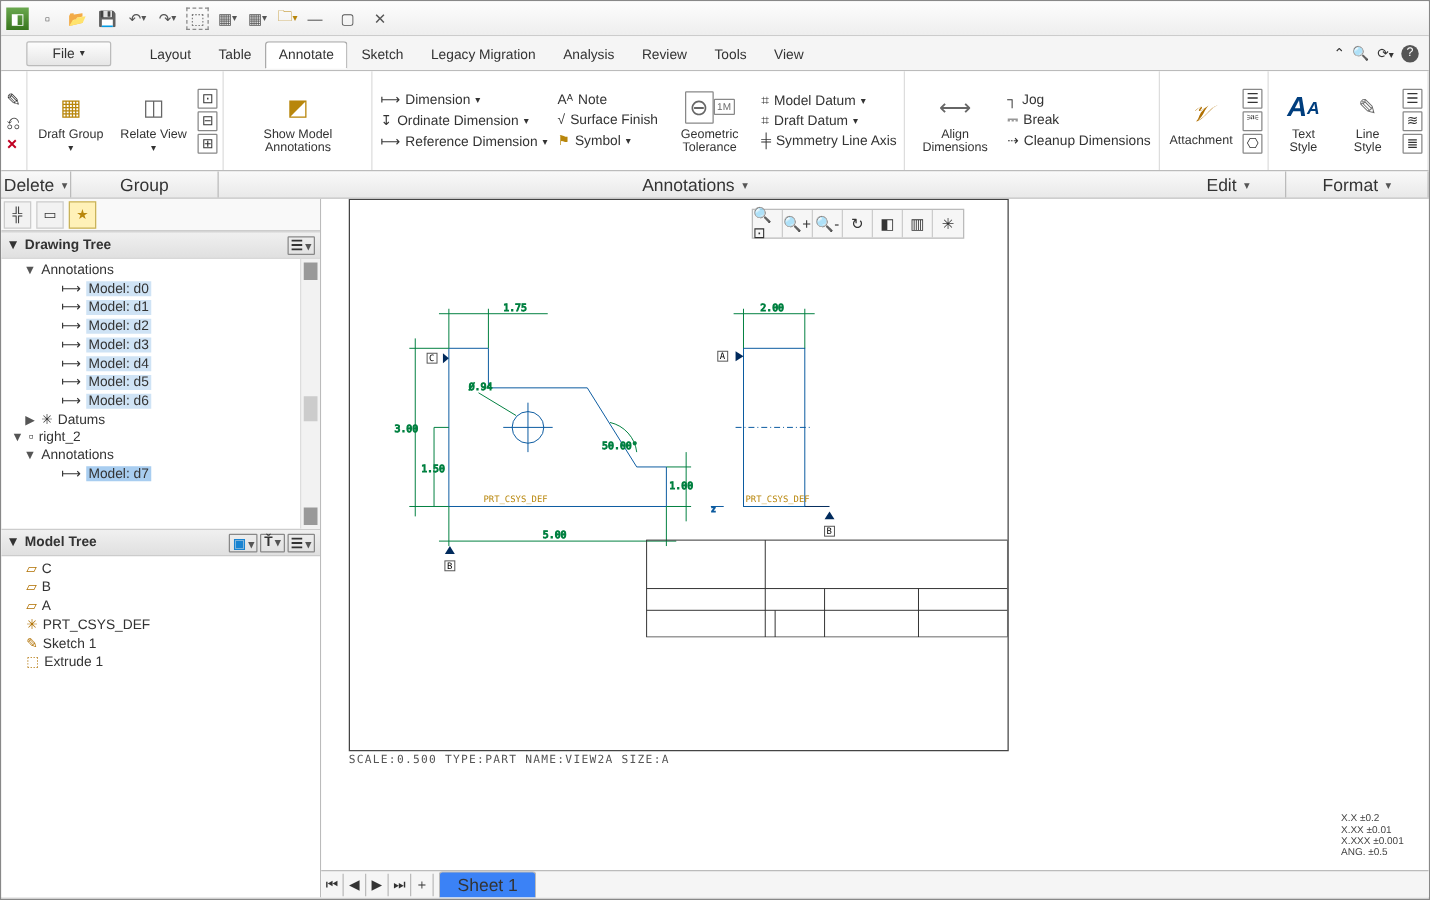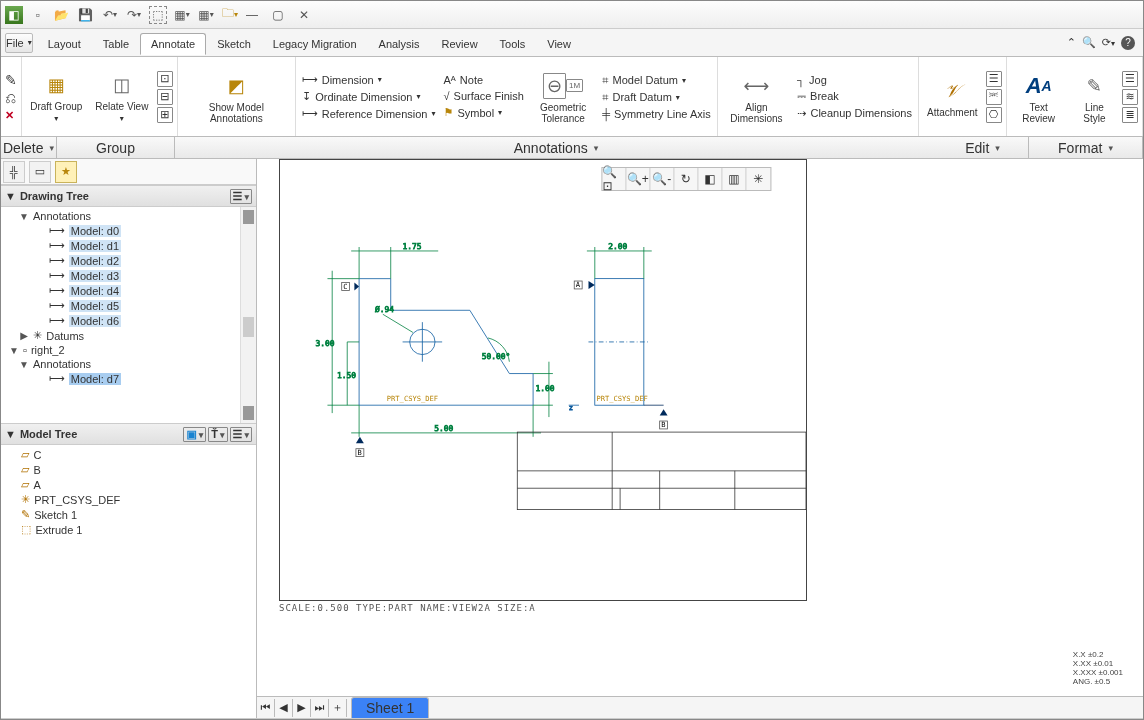--- a/index.html
+++ b/index.html
@@ -5,21 +5,21 @@
 * { box-sizing: border-box; margin: 0; padding: 0; font-family: Arial, sans-serif; }
 body { background: #fff; font-size: 11px; color: #333; user-select: none; }
 .wrap { width: 1144px; height: 720px; border: 1px solid #888; display: flex; flex-direction: column; background:#fdfdfd; }
 .title-bar { height: 28px; background: linear-gradient(#fdfdfd,#eee); display:flex; align-items:center; border-bottom:1px solid #ccc; }
 .qat { display:flex; gap:6px; padding: 0 4px; align-items:center; }
 .qat-item, .qat-sep, .wc-btn { width:18px; height:18px; display:flex; align-items:center; justify-content:center; font-size:12px; color:#555; }
 .title-text { flex:1; text-align:center; font-weight:bold; font-size:12px; color:#333; }
 .wc { display:flex; gap:8px; padding-right:8px; }
 
 .menu-bar { height: 28px; background:#f5f5f5; display:flex; align-items:center; border-bottom:1px solid #bbb; padding-right:4px;}
-.file-btn { background:linear-gradient(#fdfdfd,#e6e6e6); border:1px solid #bbb; border-radius:2px; padding:3px 0; margin:2px 4px; display:flex; align-items:center; gap:4px;}
+.file-btn { background:linear-gradient(#fdfdfd,#e6e6e6); border:1px solid #bbb; border-radius:2px; padding:3px 20px; margin:2px 20px; display:flex; align-items:center; gap:4px;}
 .tab { padding: 4px 10px; border:1px solid transparent; color:#333; cursor:default; margin-top:2px;}
 .tab.active { background:#fff; border:1px solid #aaa; border-bottom:1px solid #fff; border-radius:3px 3px 0 0;}
 .menu-right { margin-left:auto; display:flex; gap:6px; align-items:center; padding-right:4px; }
 
 .ribbon { height: 80px; background:#fff; border-bottom:1px solid #bbb; display:flex; align-items:stretch; position:relative;}
 .ribbon-group { border-right:1px solid #ddd; display:flex; align-items:center; padding:2px 4px; gap:4px;}
 .vstack { display:flex; flex-direction:column; align-items:center; justify-content:center; padding:2px 4px; gap:0; }
 .vstack .lbl { font-size:10px; line-height:11px; text-align:center; }
 .small-row { display:flex; align-items:center; gap:4px; font-size:11px; white-space:nowrap; padding:1px 2px;}
 .col { display:flex; flex-direction:column; gap:2px; }
@@ -235,21 +235,21 @@
       <div class="col">
         <span class="sq" style="width:16px;height:16px;">☰</span>
         <span class="sq" style="width:16px;height:16px;">⎃</span>
         <span class="sq" style="width:16px;height:16px;">⎔</span>
       </div>
     </div>
     <div class="ribbon-group">
       <div class="vstack">
         <div class="icon-box" style="color:#003e7e;font-style:italic;font-weight:bold;font-size:22px;">A<span style="font-size:14px">A</span></div>
         <div class="lbl">Text
-Review</div>
+Style</div>
       </div>
       <div class="vstack">
         <div class="icon-box">✎</div>
         <div class="lbl">Line
 Style</div>
       </div>
       <div class="col">
         <span class="sq" style="width:16px;height:16px;">☰</span>
         <span class="sq" style="width:16px;height:16px;">≋</span>
         <span class="sq" style="width:16px;height:16px;">≣</span>

